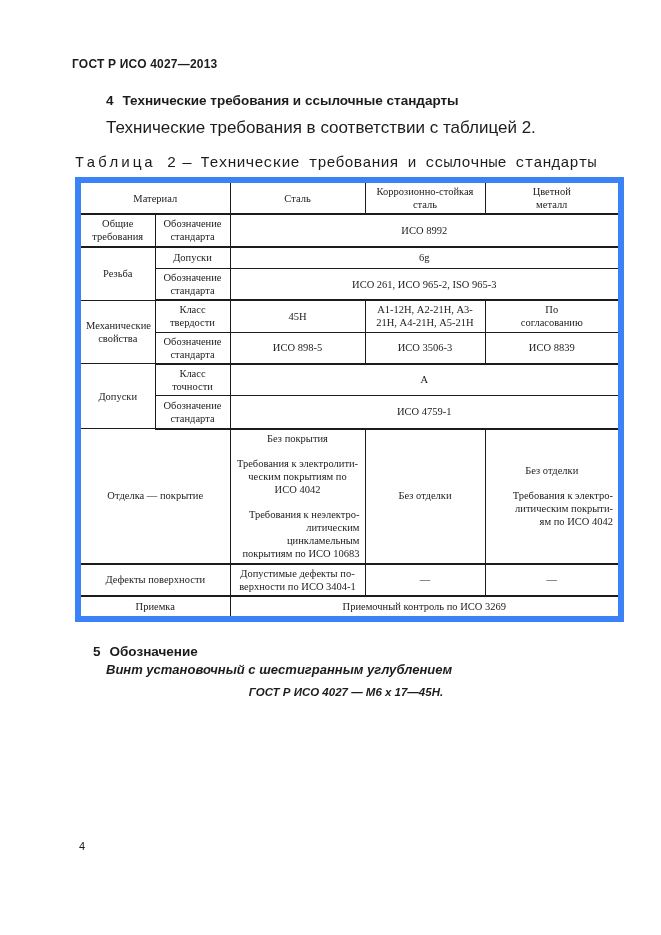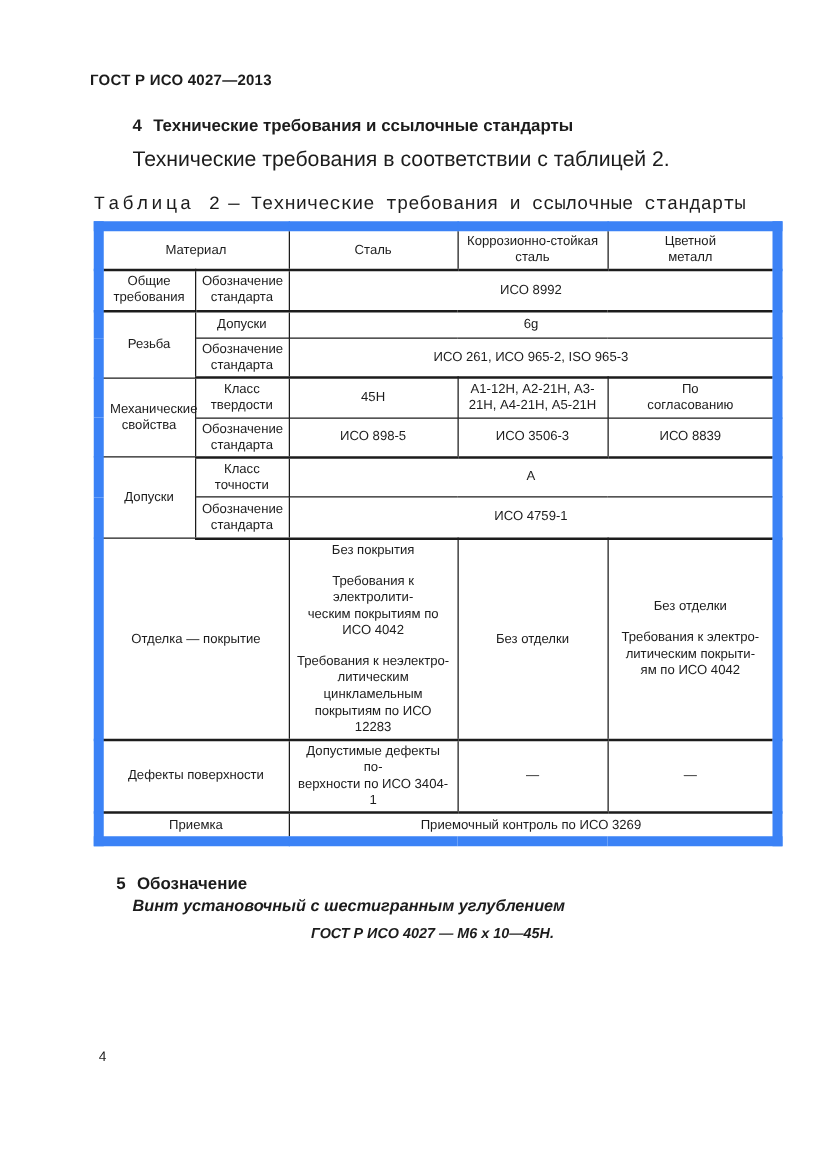--- a/index.html
+++ b/index.html
@@ -47,28 +47,28 @@
     font-size: 10.5px;
     line-height: 1.25;
   }
   table.req th, table.req td {
     border: 1px solid #1c1c1c;
     padding: 2px 5px;
     vertical-align: middle;
     text-align: center;
     font-weight: normal;
   }
-  table.req { border: 8px solid #3b82f6; }
+  table.req { border: 6px solid #3b82f6; font-family: Liberation Serif, serif; }
   tr.group-end > th, tr.group-end > td, td.span-end { border-bottom: 2px solid #1c1c1c; }
   td.dbl, th.dbl { border-left: 3px double #1c1c1c; }
   .prewrap { white-space: pre-line; }
   td.txt { text-align: left; vertical-align: top; }
   td.top { vertical-align: top; padding-top: 4px; }
   td.txt p { margin: 0 0 12px 0; }
-  td.txt p:last-child { margin-bottom: 0; }
+  td.txt p:last-child { margin-bottom: 0; text-align: right; }
 
   .sec5 { margin-top: 17px; margin-left: 20px; }
   .example {
     margin: 9px 0 0 0;
     font-size: 11.5px;
     font-weight: bold; font-style: italic;
     text-align: justify;
     text-indent: 33px;
     line-height: 1.32;
   }
@@ -170,21 +170,21 @@
         </tr>
         <tr class="group-end" style="height:118px">
           <td colspan="2" class="top">Отделка — покрытие</td>
           <td class="dbl txt">
             <p class="prewrap">Без покрытия</p>
             <p class="prewrap">Требования к электролити-
 ческим покрытиям по
 ИСО 4042</p>
             <p class="prewrap">Требования к неэлектро-
 литическим цинкламельным
-покрытиям по ИСО 12283</p>
+покрытиям по ИСО 10683</p>
           </td>
           <td class="txt">Без отделки</td>
           <td class="txt">
             <p class="prewrap">Без отделки</p>
             <p class="prewrap">Требования к электро-
 литическим покрыти-
 ям по ИСО 4042</p>
           </td>
         </tr>
         <tr class="group-end" style="height:29px">
@@ -197,19 +197,19 @@
         <tr style="height:23px">
           <td colspan="2">Приемка</td>
           <td colspan="3" class="dbl txt" style="vertical-align:middle">Приемочный контроль по ИСО 3269</td>
         </tr>
       </tbody>
     </table>
 
     <h2 class="sec-title sec5"><span class="sec-num">5</span><span>Обозначение</span></h2>
 
     <p class="example-line">Винт установочный с шестигранным углублением</p>
-    <p class="designation">ГОСТ Р ИСО 4027 — М6 х 10—45Н.</p>
+    <p class="designation">ГОСТ Р ИСО 4027 — М6 х 17—45Н.</p>
 
   </div>
 
   <div class="page-number">4</div>
 
 </div>
 
 </body></html>

